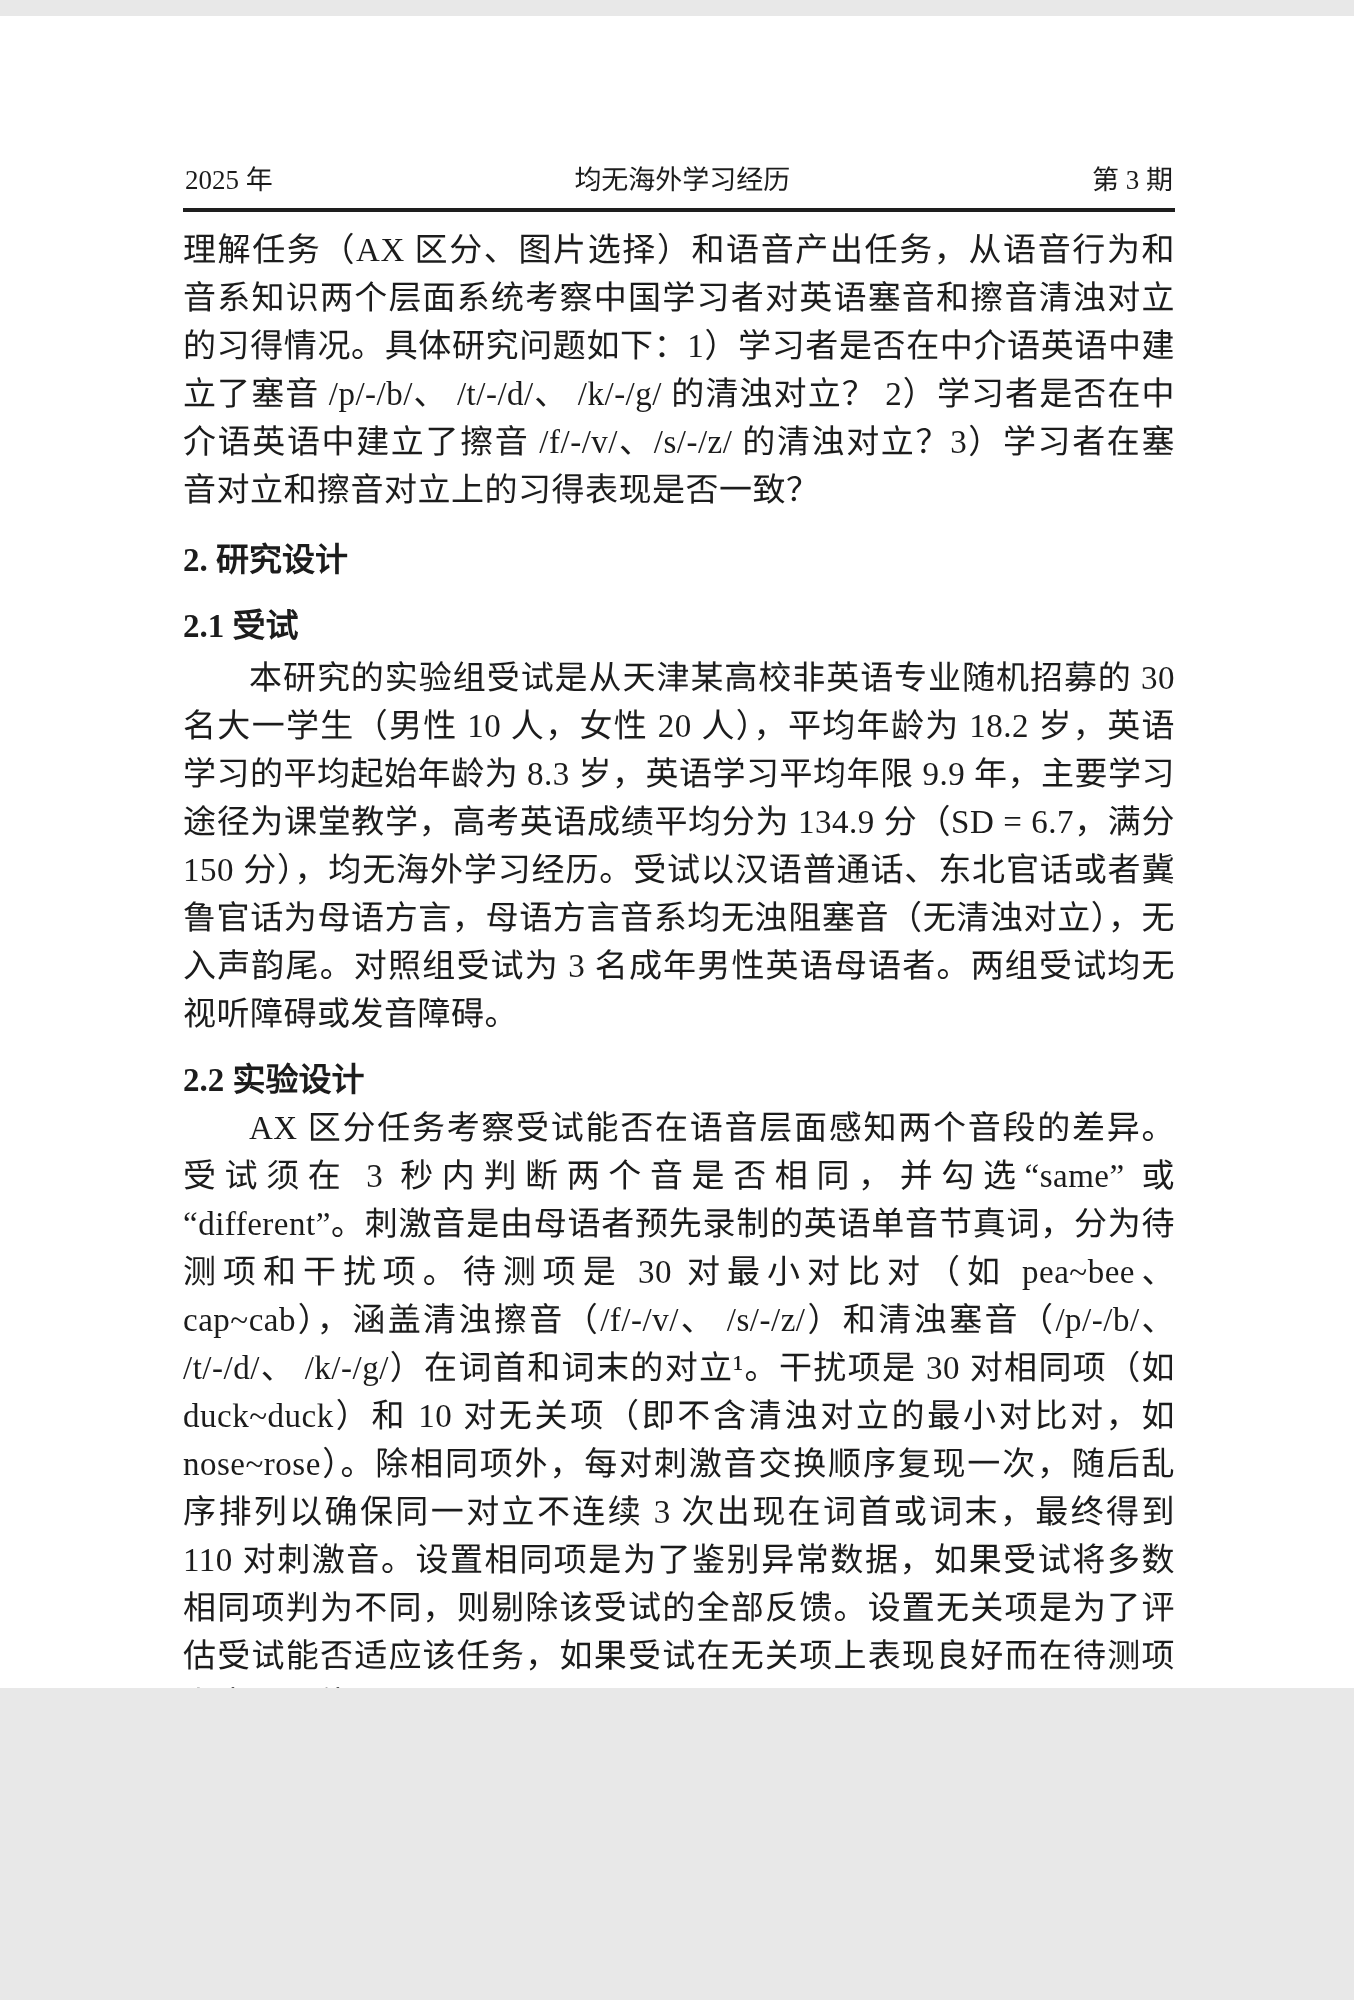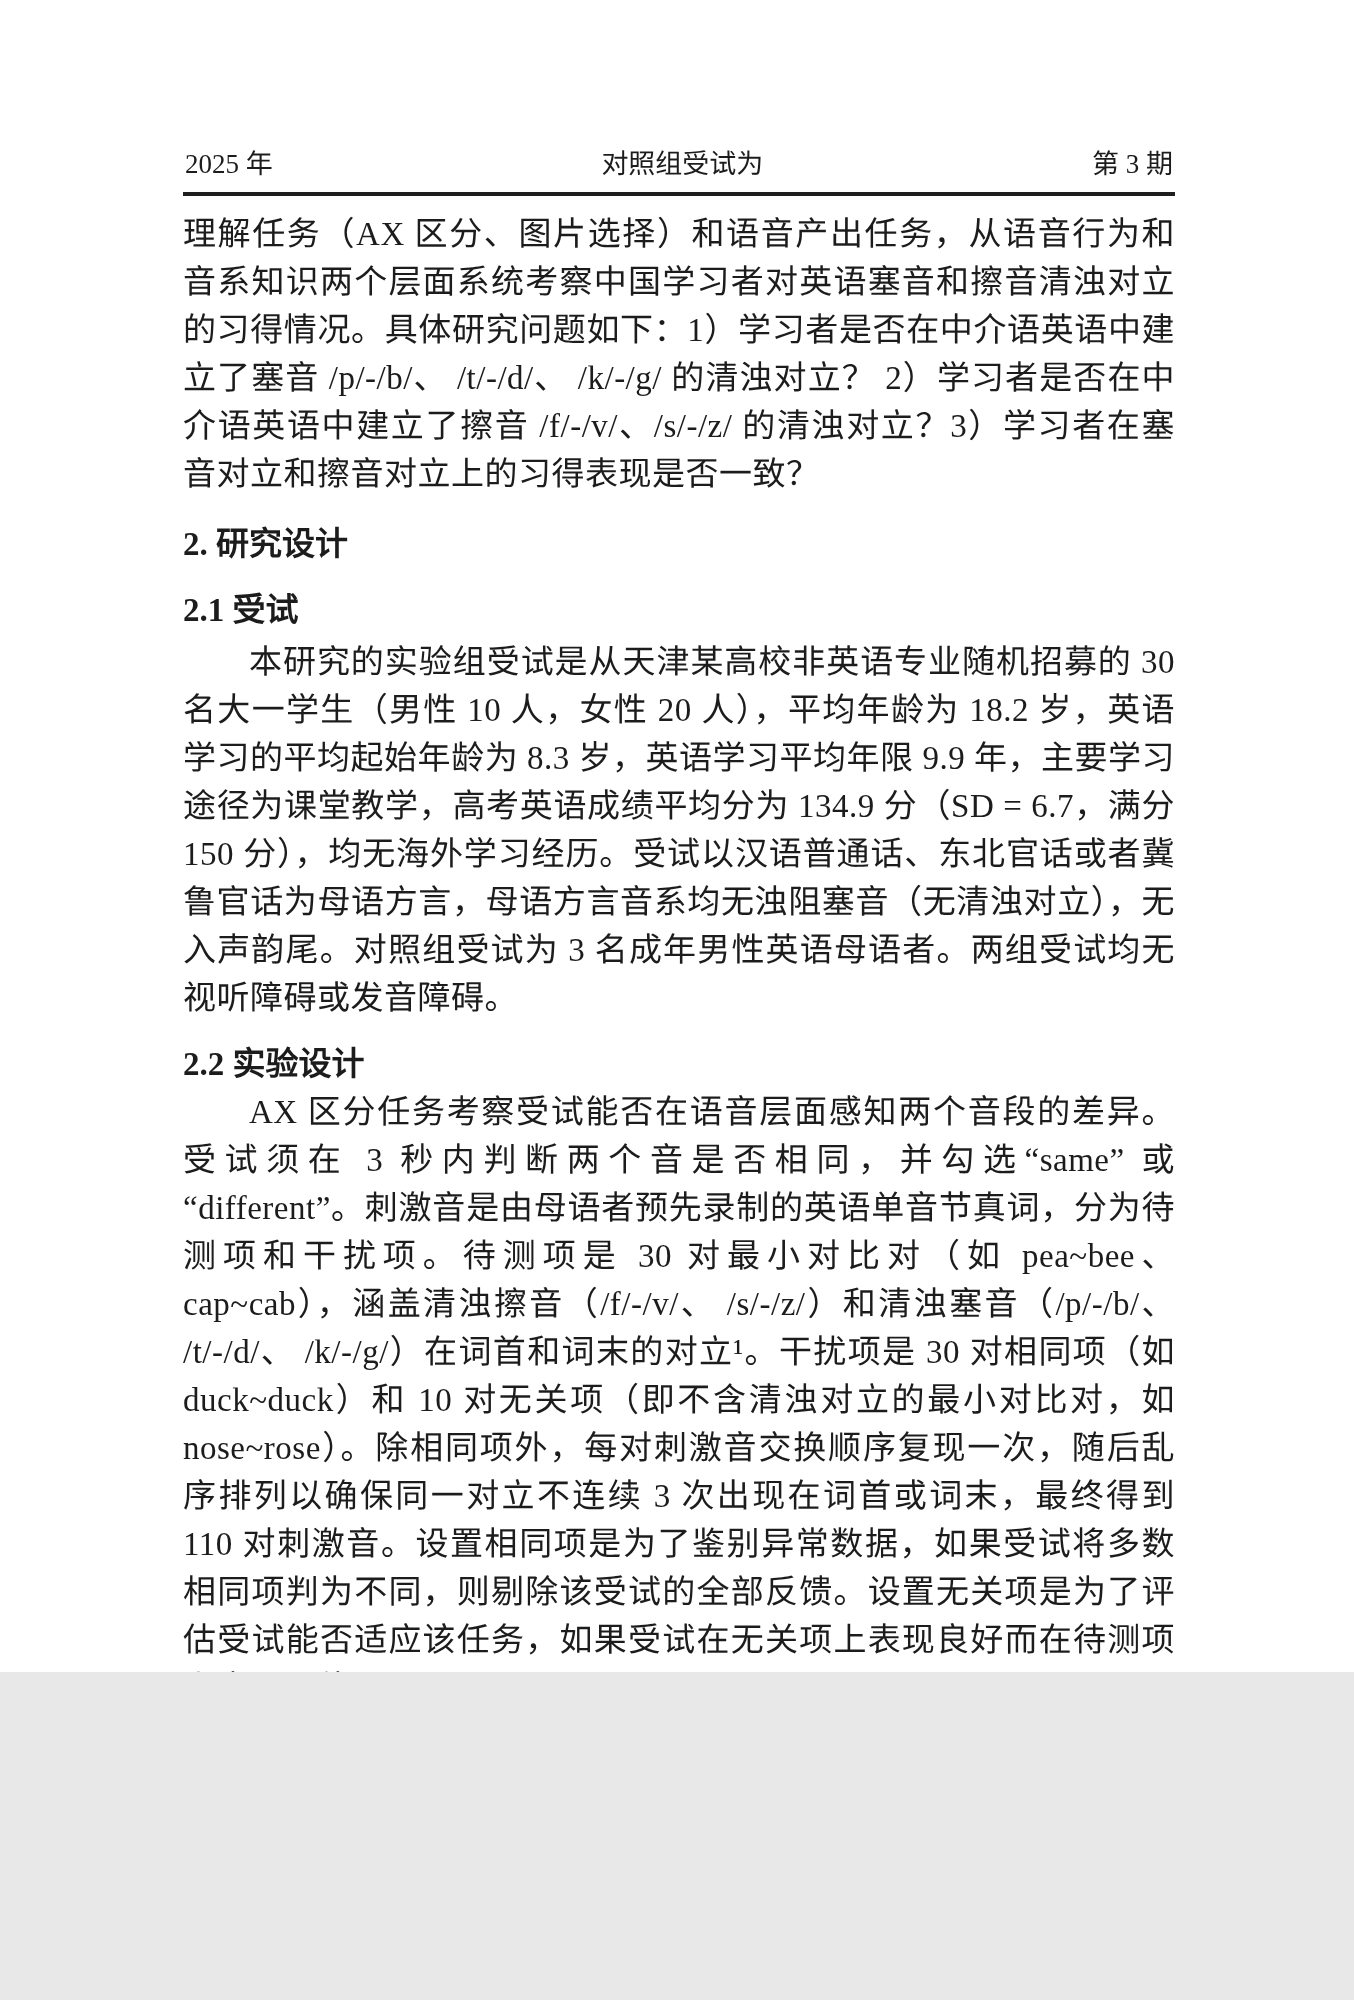--- a/index.html
+++ b/index.html
@@ -1,19 +1,19 @@
 <!DOCTYPE html>
 <html lang="zh-CN"><head>
 <meta charset="utf-8">
 <style>
   html, body { margin:0; padding:0; background:#e8e8e8; }
   .page {
     position:relative;
     width:1354px; height:1672px;
-    margin:0 auto;
+    margin:16px auto;
     background:#ffffff;
     color:#1c1c1c;
     font-family:"Liberation Serif","DejaVu Serif",serif;
     overflow:hidden;
   }
   .content {
     position:absolute;
     left:183px; top:148px;
     width:992px;
   }
@@ -71,21 +71,21 @@
 </style>
 </head>
 <body>
 
 <div class="page">
 
   <div class="content">
 
     <div class="page-header">
       <span>2025 年</span>
-      <span>对照组受试为</span>
+      <span>均无海外学习经历</span>
       <span>第 3 期</span>
     </div>
 
     <div class="header-rule"></div>
 
     <p class="body-par first-par">理解任务（AX 区分、图片选择）和语音产出任务，从语音行为和音系知识两个层面系统考察中国学习者对英语塞音和擦音清浊对立的习得情况。具体研究问题如下：1）学习者是否在中介语英语中建立了塞音 /p/-/b/、 /t/-/d/、 /k/-/g/ 的清浊对立？ 2）学习者是否在中介语英语中建立了擦音 /f/-/v/、/s/-/z/ 的清浊对立？3）学习者在塞音对立和擦音对立上的习得表现是否一致？</p>
 
     <h2 class="sec">2. 研究设计</h2>
 
     <h3 class="sec">2.1 受试</h3>

